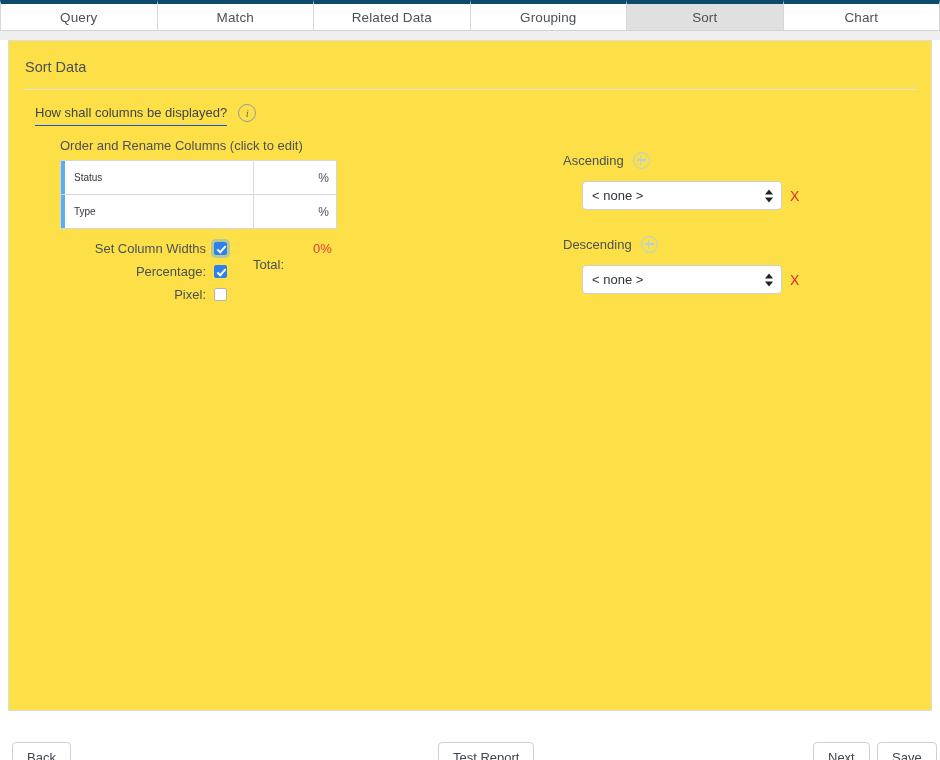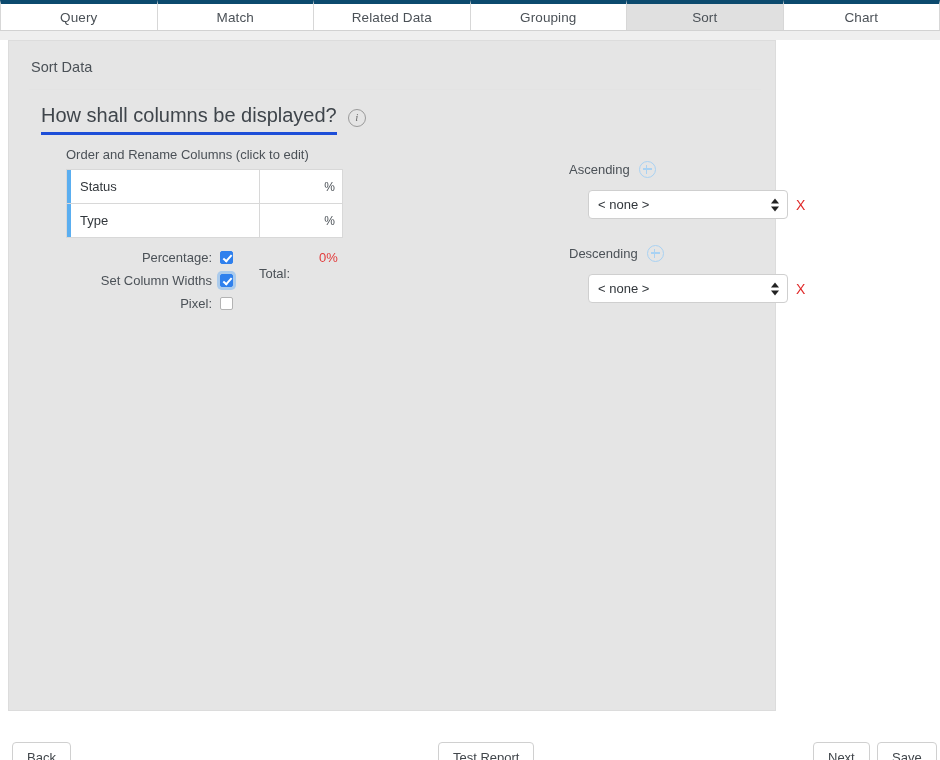--- a/index.html
+++ b/index.html
@@ -53,48 +53,47 @@
   .tabgap {
     height: 9px;
     background: #efefef;
   }
 
   
   .panel {
     position: absolute;
     left: 8px;
     top: 40px;
-    width: 768px;
+    width: 924px;
     height: 671px;
     border: 1px solid #dcdcdc;
-    background: #e5e5e5;
-    box-sizing: border-box;
-    padding-left: 6px;
+    background: #fde047;
+    box-sizing: border-box;
   }
   .panel-title {
     font-size: 14.5px;
     color: #4b5157;
     padding: 18px 0 0 16px;
   }
   .panel-divider {
     margin: 14px 14px 0 14px;
     border-top: 1px solid #e3e3e3;
   }
 
   .section-head {
     margin: 14px 0 0 26px;
     display: inline-flex;
     align-items: center;
     gap: 11px;
   }
   .section-head-text {
-    font-size: 20px;
+    font-size: 13px;
     color: #3f454b;
     padding-bottom: 5px;
-    border-bottom: 3px solid #1d4ed8;
+    border-bottom: 1px solid #1d4ed8;
   }
   .info-icon {
     width: 16px;
     height: 16px;
     border: 1px solid #9a9a9a;
     border-radius: 50%;
     color: #6c6c6c;
     font-size: 11px;
     font-family: "Liberation Serif", serif;
     font-style: italic;
@@ -148,21 +147,21 @@
   .row-handle {
     width: 4px;
     background: #5aaef0;
     flex: 0 0 4px;
   }
   .row-name {
     flex: 1 1 auto;
     display: flex;
     align-items: center;
     padding-left: 9px;
-    font-size: 13px;
+    font-size: 10px;
     color: #31363b;
     border-right: 1px solid #d8d8d8;
     cursor: pointer;
     background: #fff;
   }
   .row-width {
     flex: 0 0 75px;
     display: flex;
     align-items: center;
     justify-content: flex-end;
@@ -412,26 +411,26 @@
               <div class="row-name">Type</div>
               <div class="row-width">
                 <input type="text" value="" style="">
                 <span class="pct-sign">%</span>
               </div>
             </div>
           </div>
 
         <div class="cb-block" id="cb-block">
           <div class="cb-line">
+              <span class="cb-label">Set Column Widths</span>
+              <input type="checkbox" class="cb focused" checked="" style="">
+            </div>
+            <div class="cb-line">
               <span class="cb-label">Percentage:</span>
               <input type="checkbox" class="cb" checked="" style="">
-            </div>
-            <div class="cb-line">
-              <span class="cb-label">Set Column Widths</span>
-              <input type="checkbox" class="cb focused" checked="" style="">
             </div>
             <div class="cb-line">
               <span class="cb-label">Pixel:</span>
               <input type="checkbox" class="cb" style="">
             </div>
             <div class="total-wrap">
             <span class="total-label">Total:</span>
             <span class="total-value">0%</span>
           </div>
         </div>

